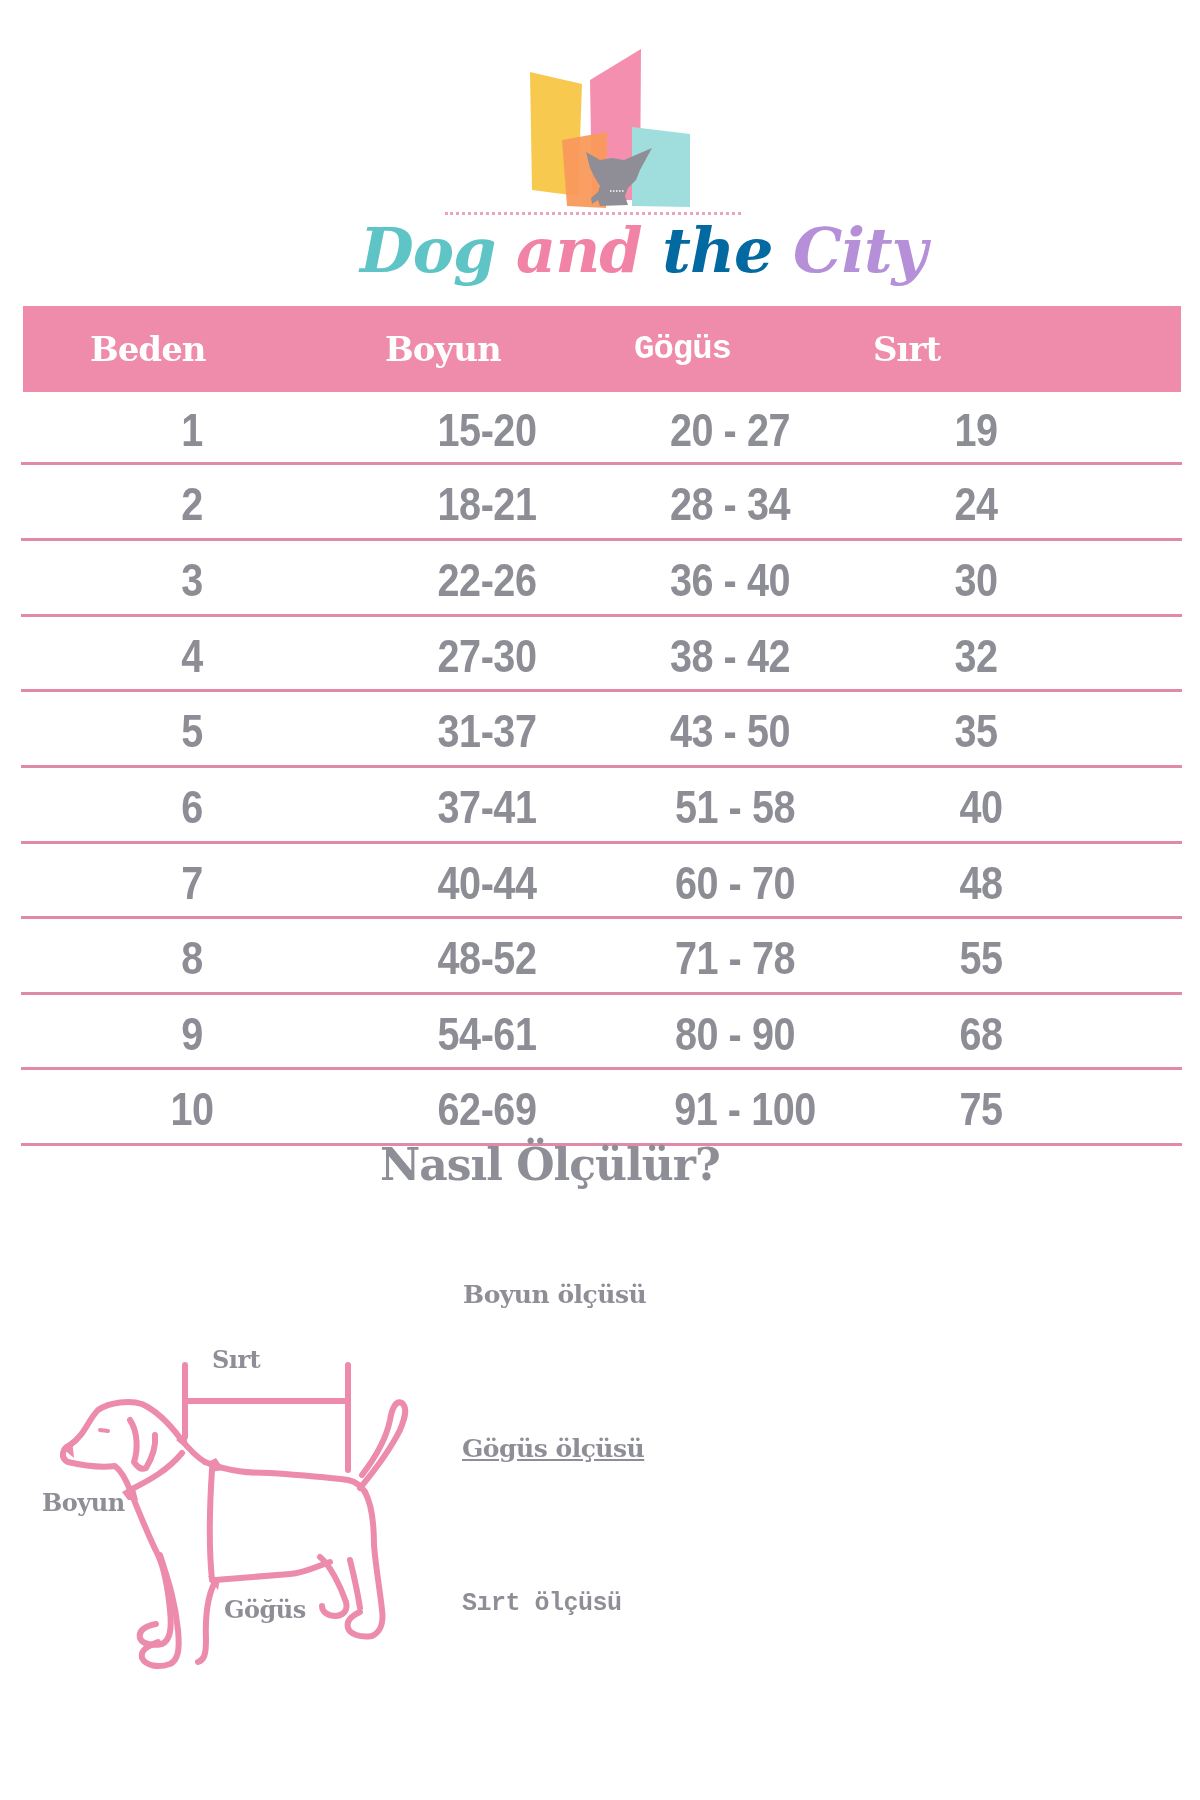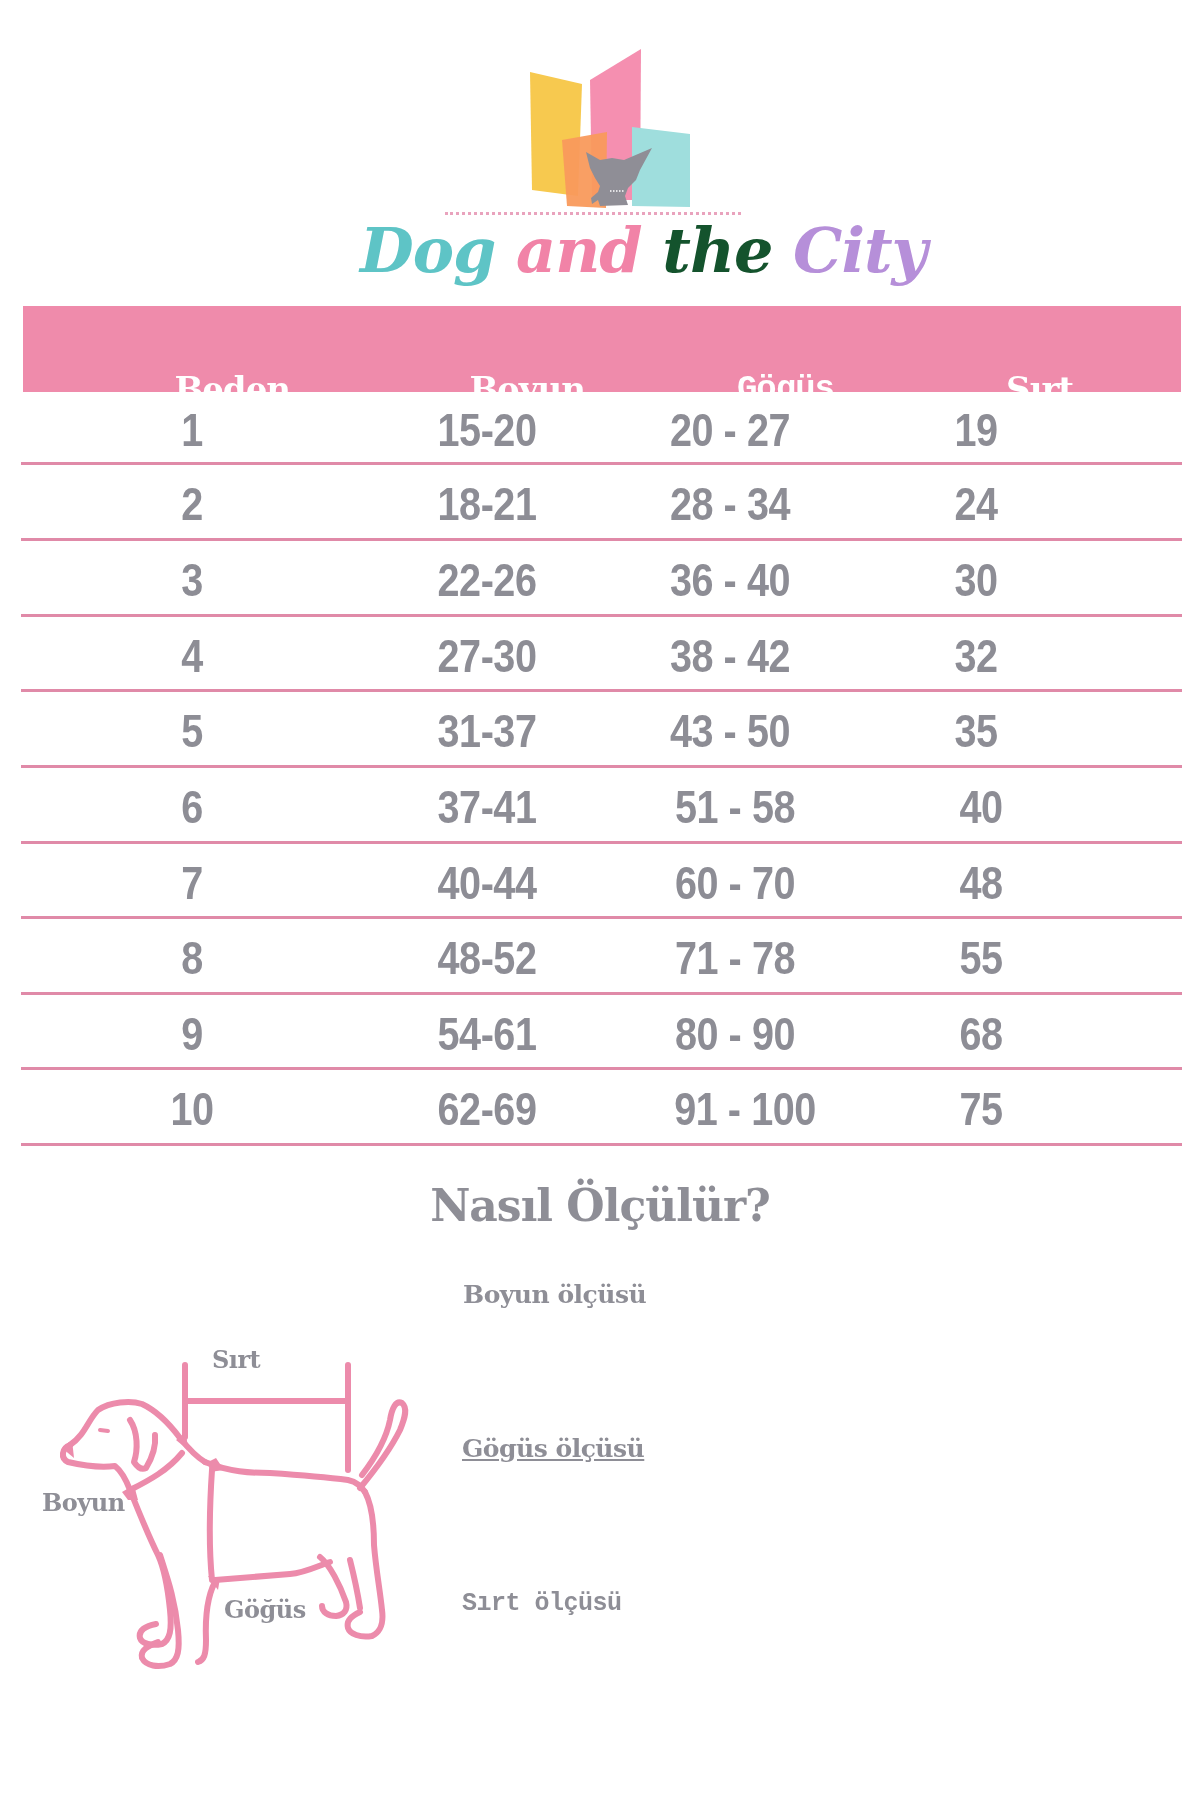--- a/index.html
+++ b/index.html
@@ -6,32 +6,32 @@
   body { width: 1200px; height: 1800px; position: relative; overflow: hidden; font-family: "Liberation Sans", sans-serif; }
   .abs { position: absolute; }
 
   
   .logo-blocks { left: 0; top: 0; width: 1200px; height: 220px; }
   .logo-dots { left: 445px; top: 212px; width: 296px; height: 0; border-top: 3px dotted #e9a3bd; }
   .logo-text { left: 360px; top: 206px; width: 470px; height: 90px; text-align: center; font-family: "DejaVu Serif", serif; font-style: italic; font-weight: bold; font-size: 62px; letter-spacing: -1px; white-space: nowrap; line-height: 90px; }
   .logo-text span { display: inline-block; }
   .lw-dog { color: #5ec4c6; }
   .lw-and { color: #f183a7; }
-  .lw-the { color: #14532d; }
+  .lw-the { color: #0369a1; }
   .lw-city { color: #b68fd9; }
 
   
   .tbl-header { left: 23px; top: 306px; width: 1158px; height: 86px; background: #ef8bab; }
-  .th { position: absolute; top: 0; height: 86px; line-height: 86px; width: 200px; margin-left: -100px; text-align: right; color: #ffffff; font-family: "DejaVu Serif", serif; font-weight: bold; font-size: 34px; letter-spacing: -1px; margin-top: 40px; }
+  .th { position: absolute; top: 0; height: 86px; line-height: 86px; width: 200px; margin-left: -100px; text-align: left; color: #ffffff; font-family: "DejaVu Serif", serif; font-weight: bold; font-size: 34px; letter-spacing: -1px; }
   .row { position: absolute; left: 0; width: 1200px; height: 76px; }
   .cell { position: absolute; top: 10px; height: 56px; line-height: 56px; width: 260px; margin-left: -130px; text-align: center; color: #8d8d95; font-family: "Liberation Sans", sans-serif; font-weight: bold; font-size: 46px; transform: scaleX(0.86); letter-spacing: -0.5px; }
   .divider { position: absolute; left: 21px; width: 1161px; height: 3px; background: #e08aa8; }
 
   
-  .howto-title { left: 380px; top: 1180px; width: 440px; text-align: center; font-family: "DejaVu Serif", serif; font-weight: bold; font-size: 44px; color: #8e8e96; letter-spacing: -1px; }
+  .howto-title { left: 380px; top: 1139px; width: 440px; font-family: "DejaVu Serif", serif; font-weight: bold; font-size: 44px; color: #8e8e96; letter-spacing: -1px; }
   .sec-title { position: absolute; left: 463px; font-family: "DejaVu Serif", serif; font-weight: bold; font-size: 25px; color: #8e8e96; letter-spacing: -0.5px; }
   .sec-body { position: absolute; left: 465px; width: 720px; font-family: "Liberation Sans", sans-serif; font-size: 22.5px; line-height: 26px; color: #8e8e96; }
 
   .dog-svg { left: 30px; top: 1340px; width: 400px; height: 360px; }
   .dog-label { position: absolute; font-family: "DejaVu Serif", serif; font-weight: bold; color: #8e8e96; letter-spacing: -0.5px; }
 </style>
 </head>
 <body>
 
 <div class="abs logo-blocks">

